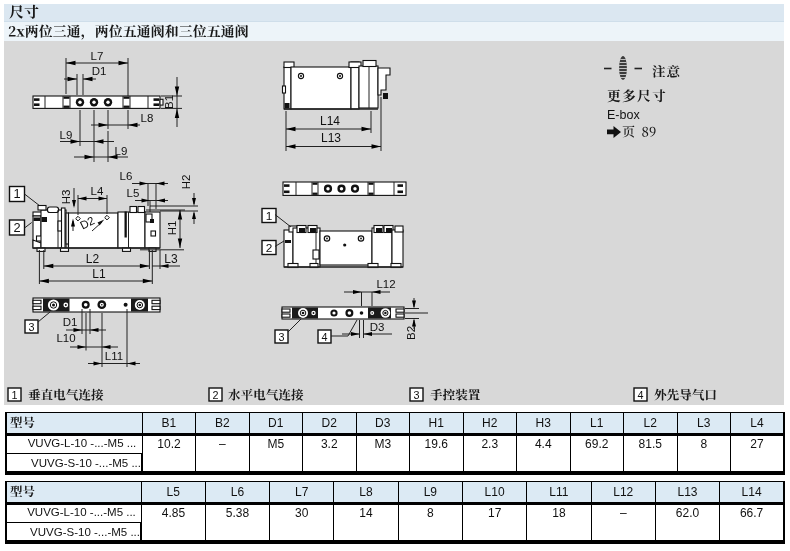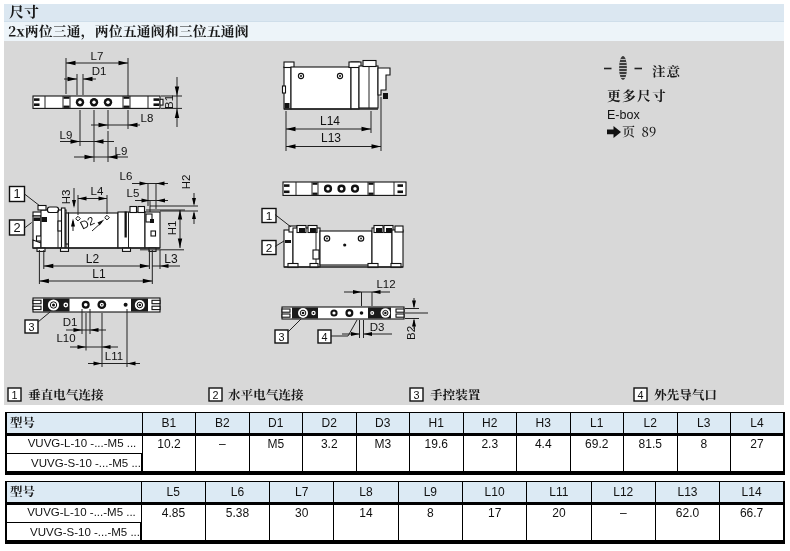--- a/index.html
+++ b/index.html
@@ -605,21 +605,21 @@
         <th>L14</th>
       </tr>
 <tr class="r1">
         <td class="c0 rl">VUVG-L-10 -...-M5 ...</td>
         <td rowspan="2">4.85</td>
         <td rowspan="2">5.38</td>
         <td rowspan="2">30</td>
         <td rowspan="2">14</td>
         <td rowspan="2">8</td>
         <td rowspan="2">17</td>
-        <td rowspan="2">20</td>
+        <td rowspan="2">18</td>
         <td rowspan="2">–</td>
         <td rowspan="2">62.0</td>
         <td rowspan="2">66.7</td>
       </tr>
 <tr class="r2">
         <td class="c0 rl2">VUVG-S-10 -...-M5 ...</td>
       </tr>
 </tbody>
   </table>
 

